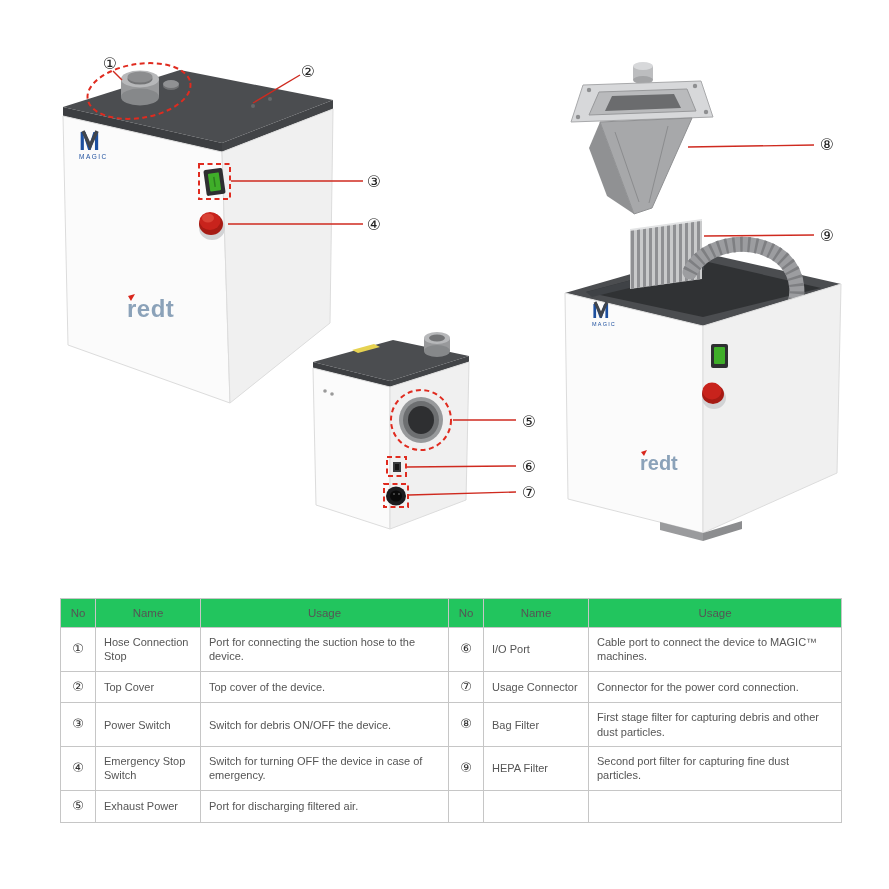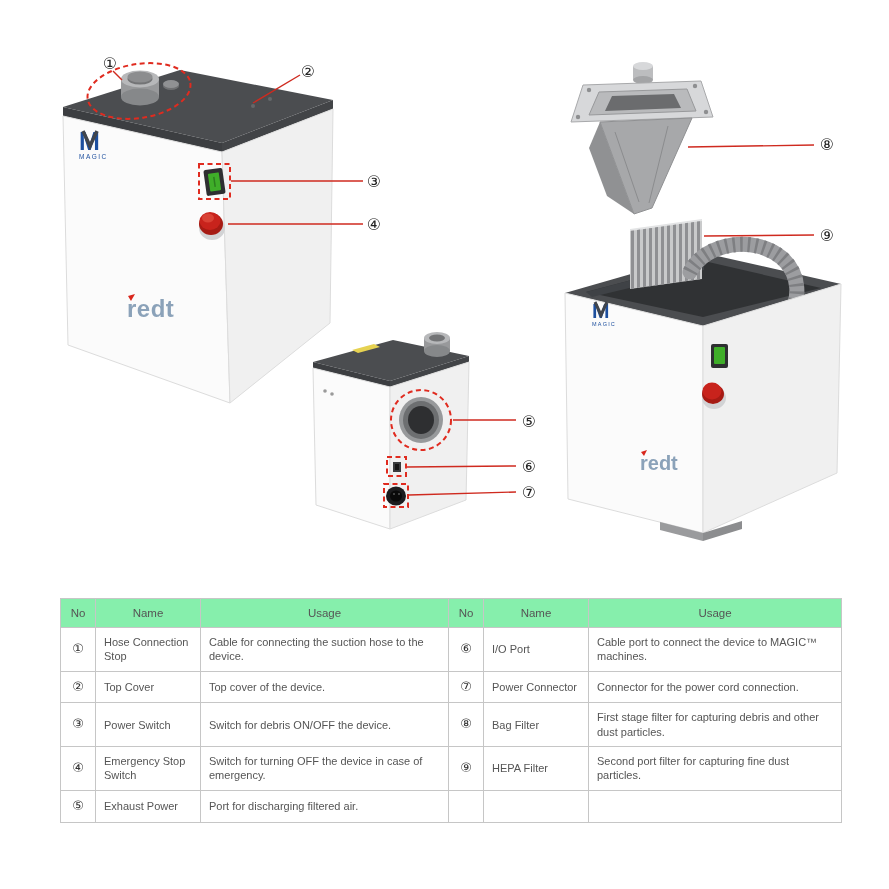--- a/index.html
+++ b/index.html
@@ -6,21 +6,21 @@
   body{width:889px;height:889px;font-family:"Liberation Sans","DejaVu Sans",sans-serif;}
   .page{position:relative;width:889px;height:889px;background:#fff;overflow:hidden;}
   .figure{position:absolute;top:0;left:0;}
   svg text{font-family:"Liberation Sans","DejaVu Sans",sans-serif;}
   .ld{stroke:#cf2a1f;stroke-width:1.4;}
   .hl{fill:none;stroke:#e02b1f;stroke-width:2;stroke-dasharray:5,3.5;}
   .co{font-size:16px;fill:#222;text-anchor:middle;}
   .face-stroke{stroke:#dcdcdc;stroke-width:1;}
   .parts-table-wrap{position:absolute;top:598px;left:60px;width:781px;}
   .parts-table{border-collapse:collapse;table-layout:fixed;width:781px;font-size:11px;color:#555;}
-  .parts-table th{border:1px solid #c6c6c6;font-weight:normal;text-align:center;padding:8px 4px;color:#555;font-size:11.5px;background:#86efac;}
+  .parts-table th{border:1px solid #c6c6c6;font-weight:normal;text-align:center;padding:8px 4px;color:#555;font-size:11.5px;background:#22c55e;}
   .parts-table td{border:1px solid #c6c6c6;padding:7px 8px;line-height:1.3;vertical-align:middle;}
   .parts-table td.no{text-align:center;font-size:13px;color:#333;padding:7px 2px;}
 </style>
 </head>
 <body>
 
 <div class="page">
 
   <svg class="figure" width="889" height="590" viewBox="0 0 889 590">
 
@@ -223,31 +223,31 @@
           <th>Usage</th>
           <th>No</th>
           <th>Name</th>
           <th>Usage</th>
         </tr>
       </thead>
       <tbody>
         <tr>
           <td class="no">①</td>
           <td>Hose Connection Stop</td>
-          <td>Cable for connecting the suction hose to the device.</td>
+          <td>Port for connecting the suction hose to the device.</td>
           <td class="no">⑥</td>
           <td>I/O Port</td>
           <td>Cable port to connect the device to MAGIC™ machines.</td>
         </tr>
         <tr>
           <td class="no">②</td>
           <td>Top Cover</td>
           <td>Top cover of the device.</td>
           <td class="no">⑦</td>
-          <td>Power Connector</td>
+          <td>Usage Connector</td>
           <td>Connector for the power cord connection.</td>
         </tr>
         <tr>
           <td class="no">③</td>
           <td>Power Switch</td>
           <td>Switch for debris ON/OFF the device.</td>
           <td class="no">⑧</td>
           <td>Bag Filter</td>
           <td>First stage filter for capturing debris and other dust particles.</td>
         </tr>

